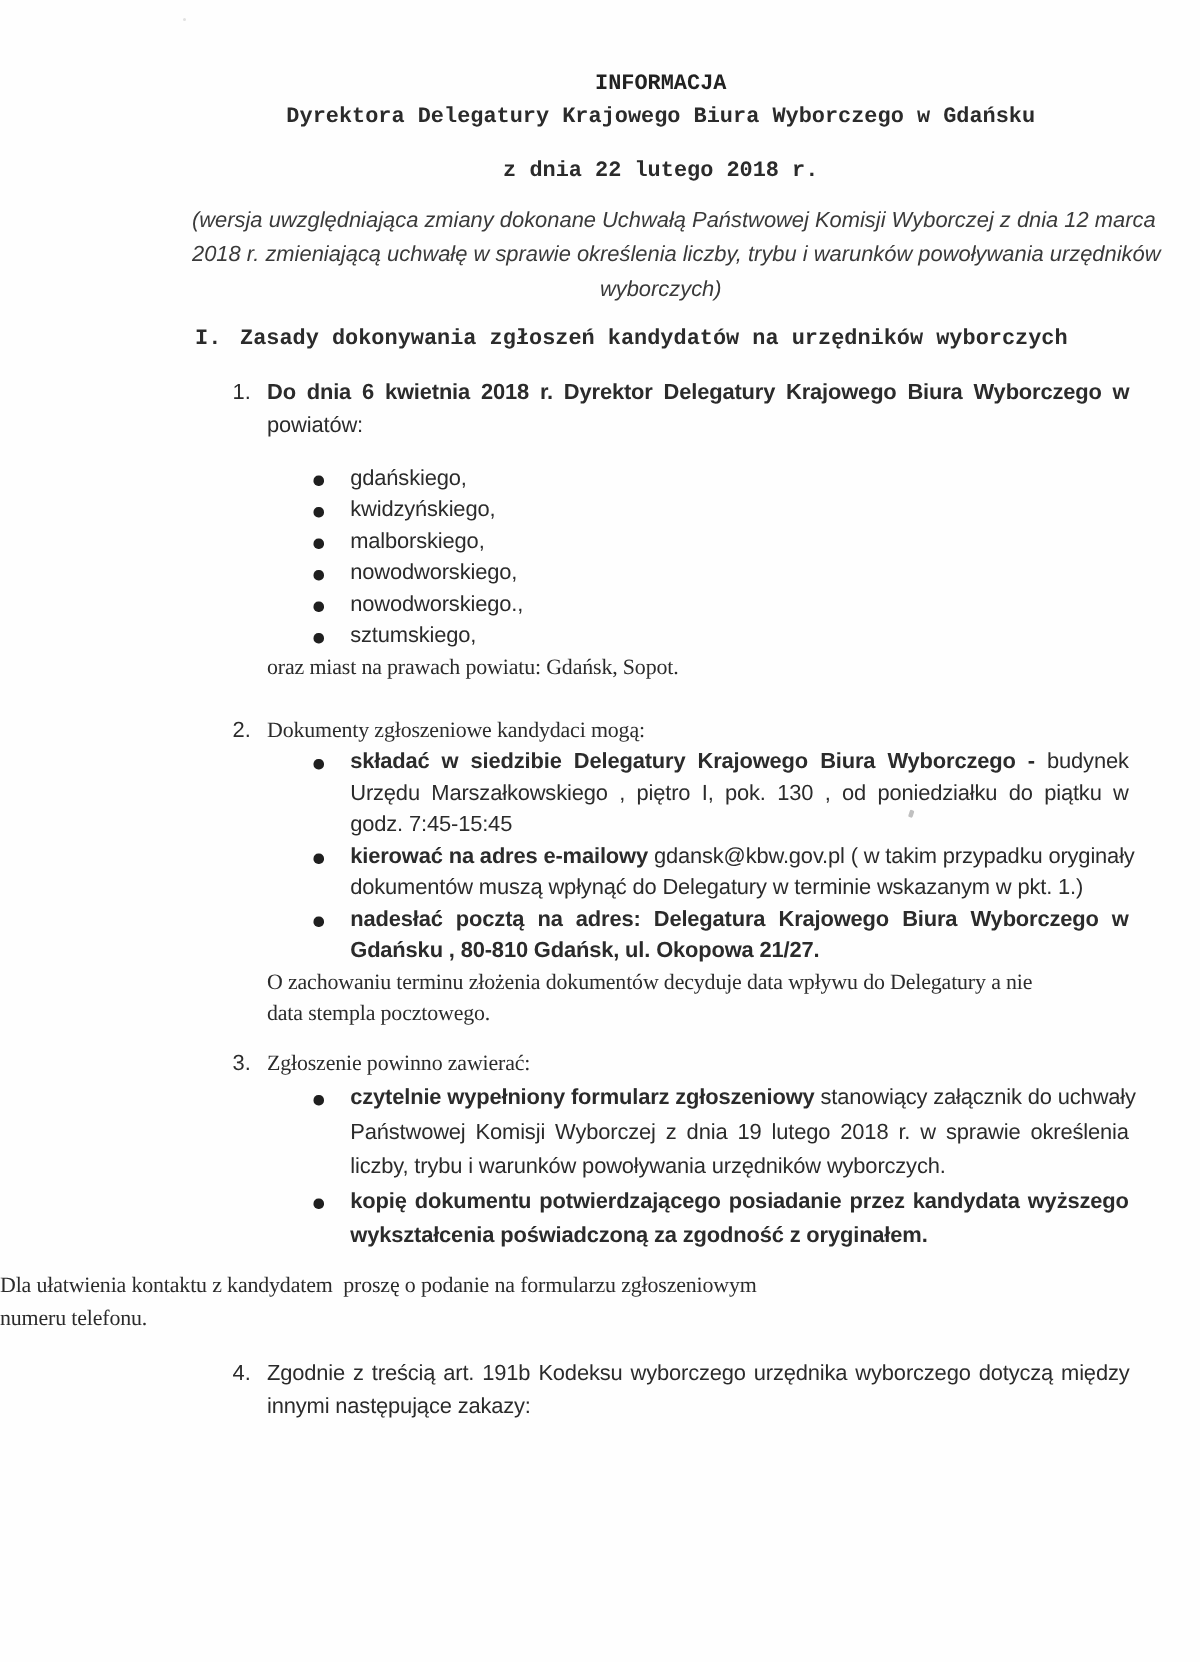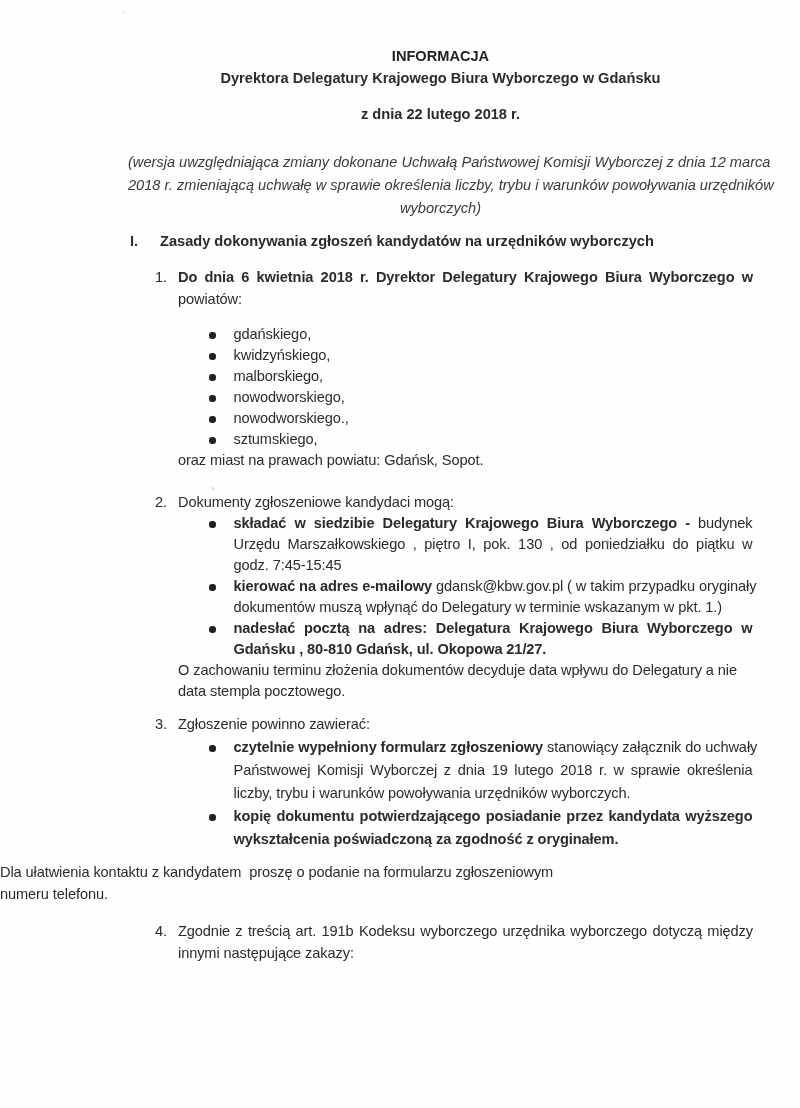--- a/index.html
+++ b/index.html
@@ -3,29 +3,29 @@
 <meta charset="utf-8">
 <style>
   html,body{margin:0;padding:0;background:#ffffff;}
   body{width:800px;height:1108px;overflow:hidden;}
   .page{
     position:relative;width:800px;height:1108px;overflow:hidden;
     background:#fefefe;color:#2b2b2b;
     font-family:"Liberation Sans","DejaVu Sans",sans-serif;
     font-size:14.6px;line-height:22px;
   }
-  .b{font-weight:bold;}
+  .b{font-weight:bold;font-family:Liberation Mono, monospace;}
   .it{font-style:italic;}
   .col{margin-left:128px;width:625px;}
   .center{text-align:center;}
   .title{margin-top:45px;color:#222;}
   .subtitle{}
   .dateline{margin-top:14px;text-align:center;}
   .subject{margin-top:13px;line-height:23px;}
-  .version{margin-top:26px;line-height:23px;color:#3a3a3a;}
+  .version{margin-top:11px;line-height:23px;color:#3a3a3a;}
   .version .line{text-align:center;white-space:nowrap;}
   .sechead{margin-top:10px;display:flex;margin-left:130px;}
   .sechead .secnum{width:30px;flex:none;}
   .item{display:flex;margin-left:155px;width:598px;}
   .item .num{width:23px;flex:none;}
   .item .itext{width:575px;flex:none;}
   .mt14{margin-top:14px;}
   .mt21{margin-top:21px;}
   .mt11{margin-top:11px;}
   .mt15{margin-top:15px;}
@@ -35,21 +35,21 @@
   .bullets{margin-left:209px;width:544px;}
   .brow{display:flex;align-items:flex-start;}
   .bdot{width:6.5px;height:6.5px;border-radius:50%;background:#1f1f1f;flex:none;margin:8px 18px 0 0;}
   .lh23 .bdot{margin-top:9px;}
   .btxt{width:519px;flex:none;}
   .plain{margin-left:178px;width:575px;}
   .note{width:560px;}
   
   .lines .line{text-align:justify;text-align-last:justify;white-space:nowrap;letter-spacing:-0.1px;}
   .lines .line:last-child{text-align-last:left;}
-  .ragged .line{text-align:left;text-align-last:left;}
+  .ragged .line{text-align:left;text-align-last:left;font-family:Liberation Serif, serif;}
   .pre .line{white-space:pre;}
   
   .speck{position:absolute;background:#8d8d8d;border-radius:1px;}
   .speck1{left:606px;top:540px;width:3px;height:5px;opacity:.55;transform:rotate(18deg);}
   .speck2{left:212px;top:487px;width:2px;height:3px;opacity:.35;}
   .speck3{left:122px;top:12px;width:2px;height:2px;opacity:.25;}
 </style>
 </head>
 <body>
 

